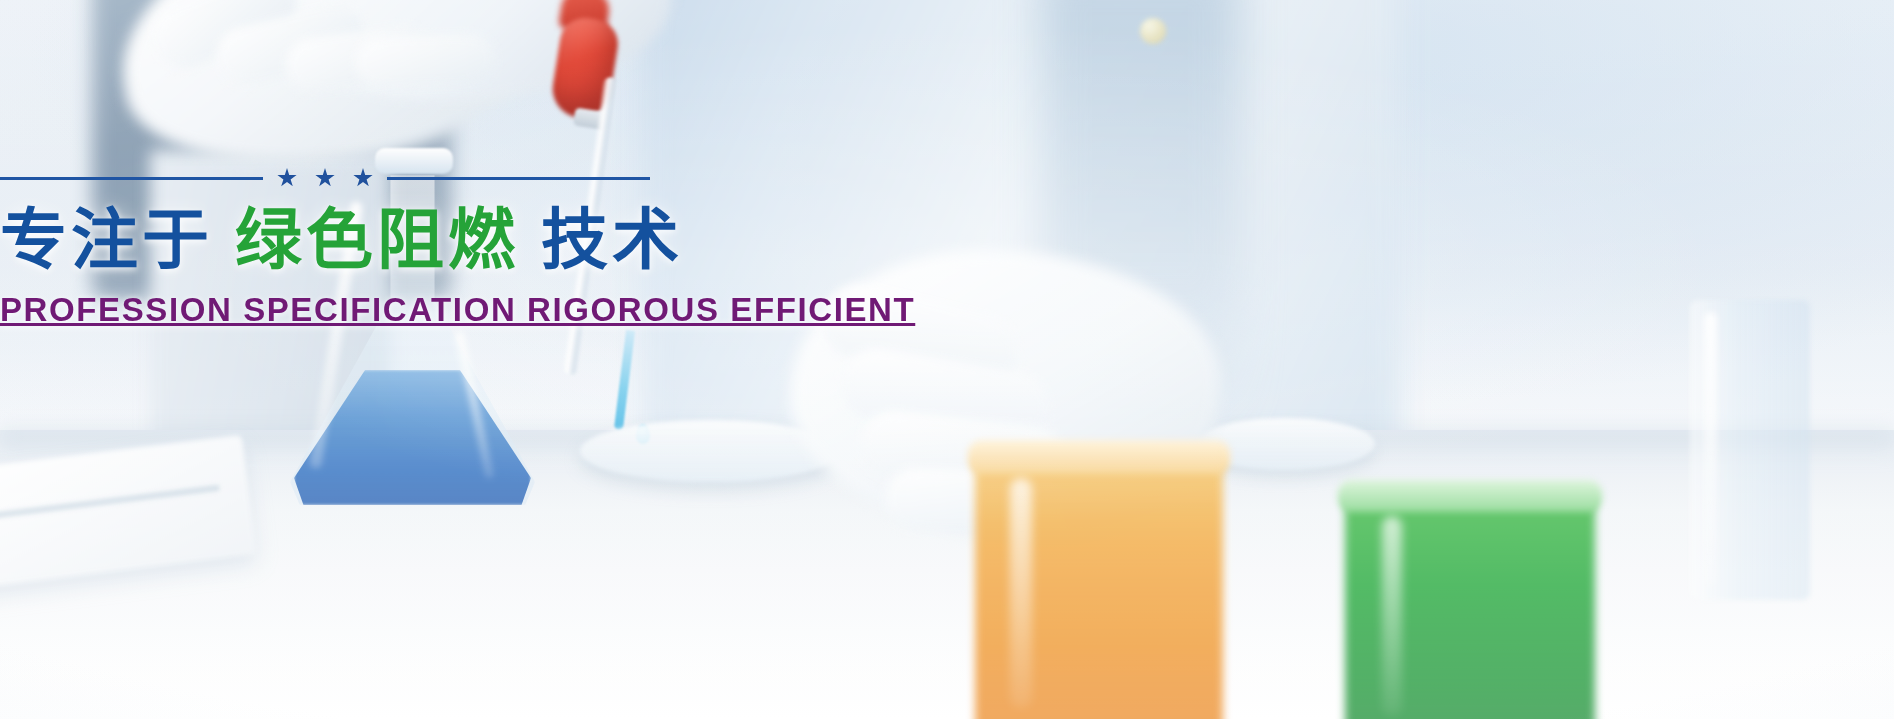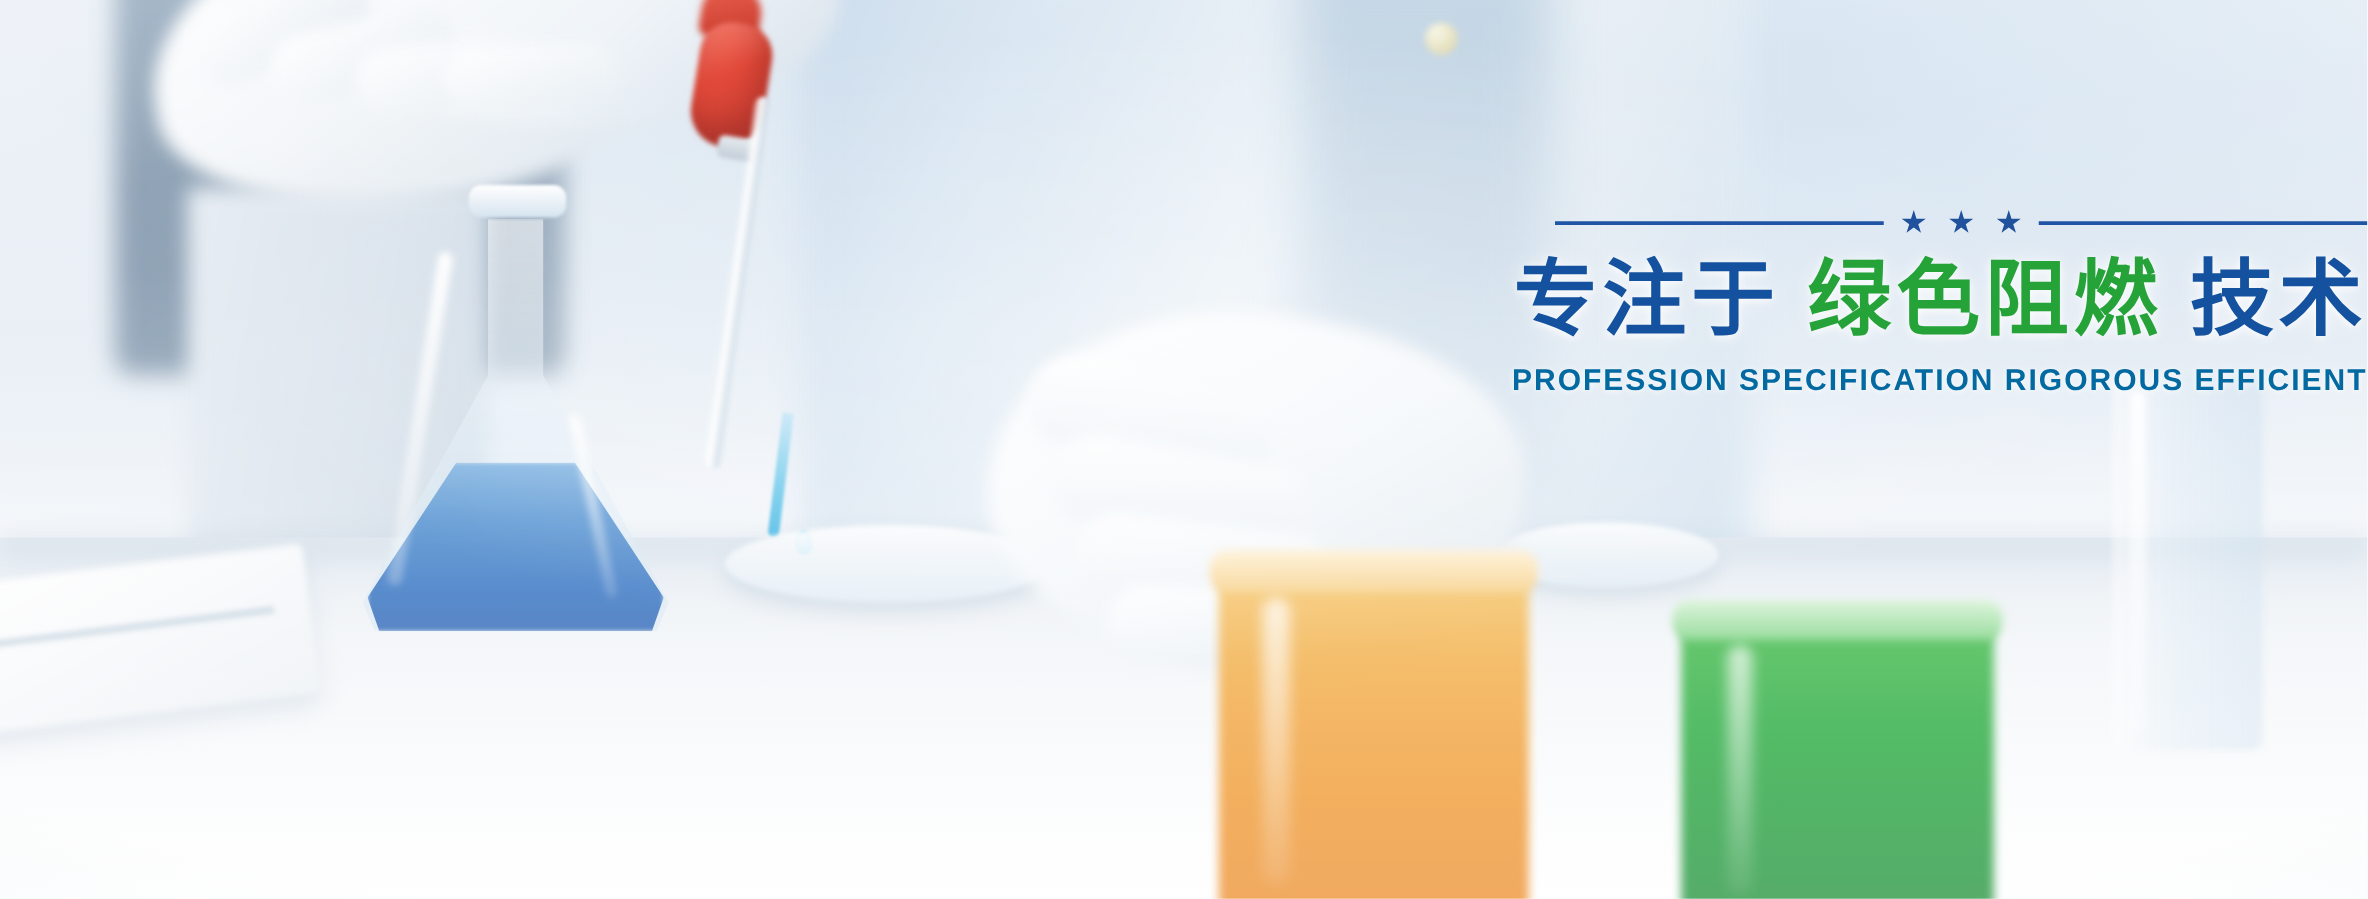--- a/index.html
+++ b/index.html
@@ -273,21 +273,21 @@
   }
   .vignette{
     position:absolute;inset:0;
     background:radial-gradient(125% 105% at 50% 45%, rgba(255,255,255,0) 58%, rgba(214,227,238,.45) 100%);
     pointer-events:none;
   }
 
   
   .content{
     position:absolute;inset:0;
-    display:flex;flex-direction:column;align-items:flex-end;
+    display:flex;flex-direction:column;align-items:flex-start;
     padding-top:168px;
     box-sizing:border-box;
   }
 
   
   .divider{
     display:flex;align-items:center;justify-content:center;
     gap:14px;
     width:650px;
     margin-bottom:14px;
@@ -313,26 +313,27 @@
     white-space:nowrap;
     margin:0;
     text-shadow:0 2px 7px rgba(255,255,255,.85), 0 0 18px rgba(255,255,255,.6);
   }
   .hl-blue{color:#14519e;}
   .hl-green{color:#25a338;}
   .hl-gap{display:inline-block;width:22px;}
 
   .sub-en{
     margin-top:14px;
-    font-size:24px;
+    font-size:33px;
     font-weight:bold;
     letter-spacing:1.6px;
-    color:#0369a1;
+    color:#701a75;
     white-space:nowrap;
     text-shadow:0 1px 6px rgba(255,255,255,.9);
+    text-decoration:underline;
   }
 
   .sub-cn{
     margin-top:43px;
     font-size:28px;
     font-weight:bold;
     letter-spacing:1.5px;
     color:#1f4e96;
     white-space:nowrap;
     text-shadow:

